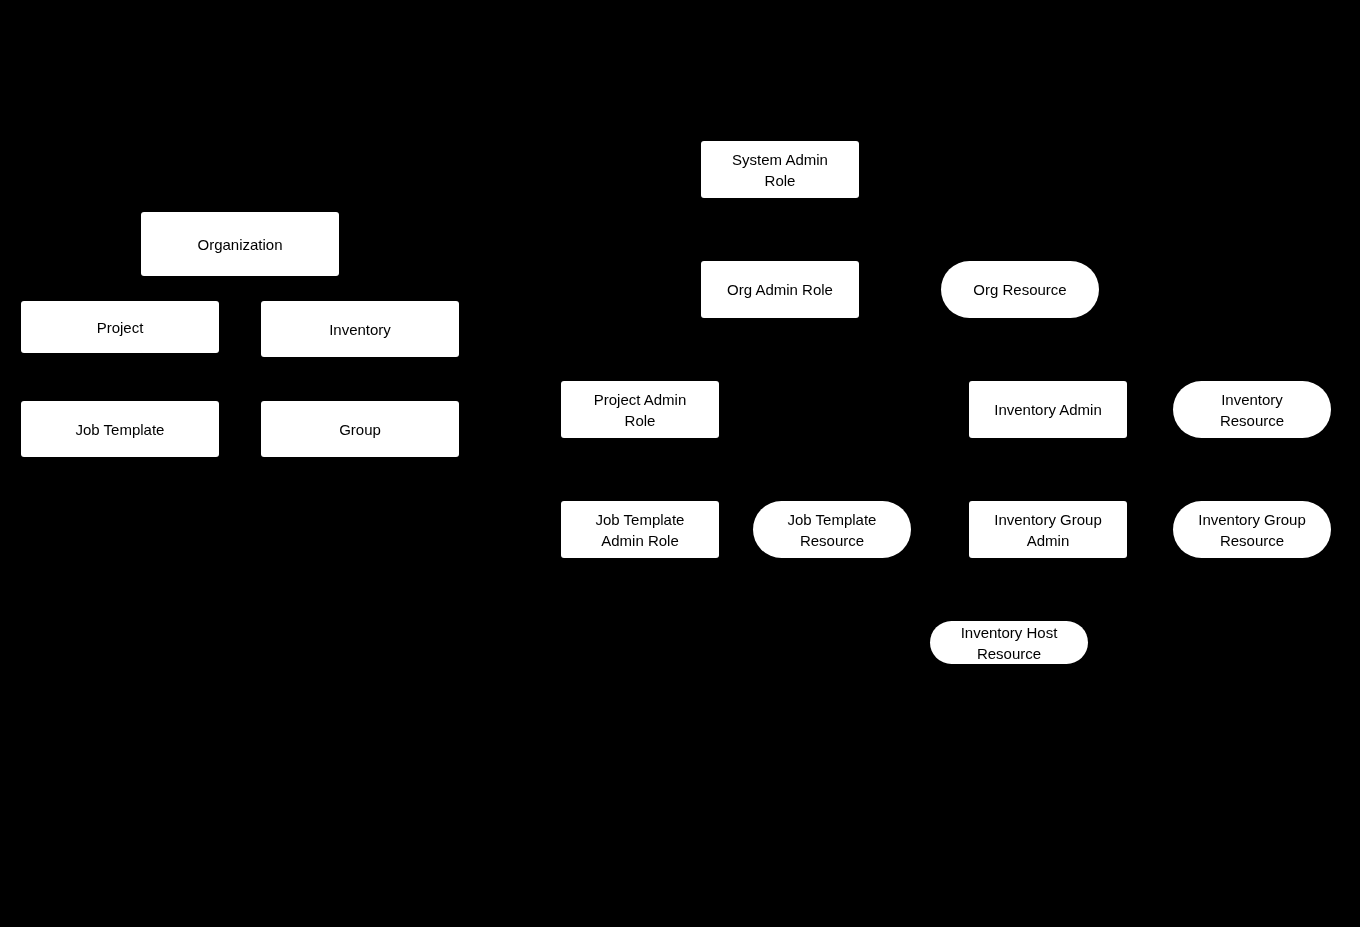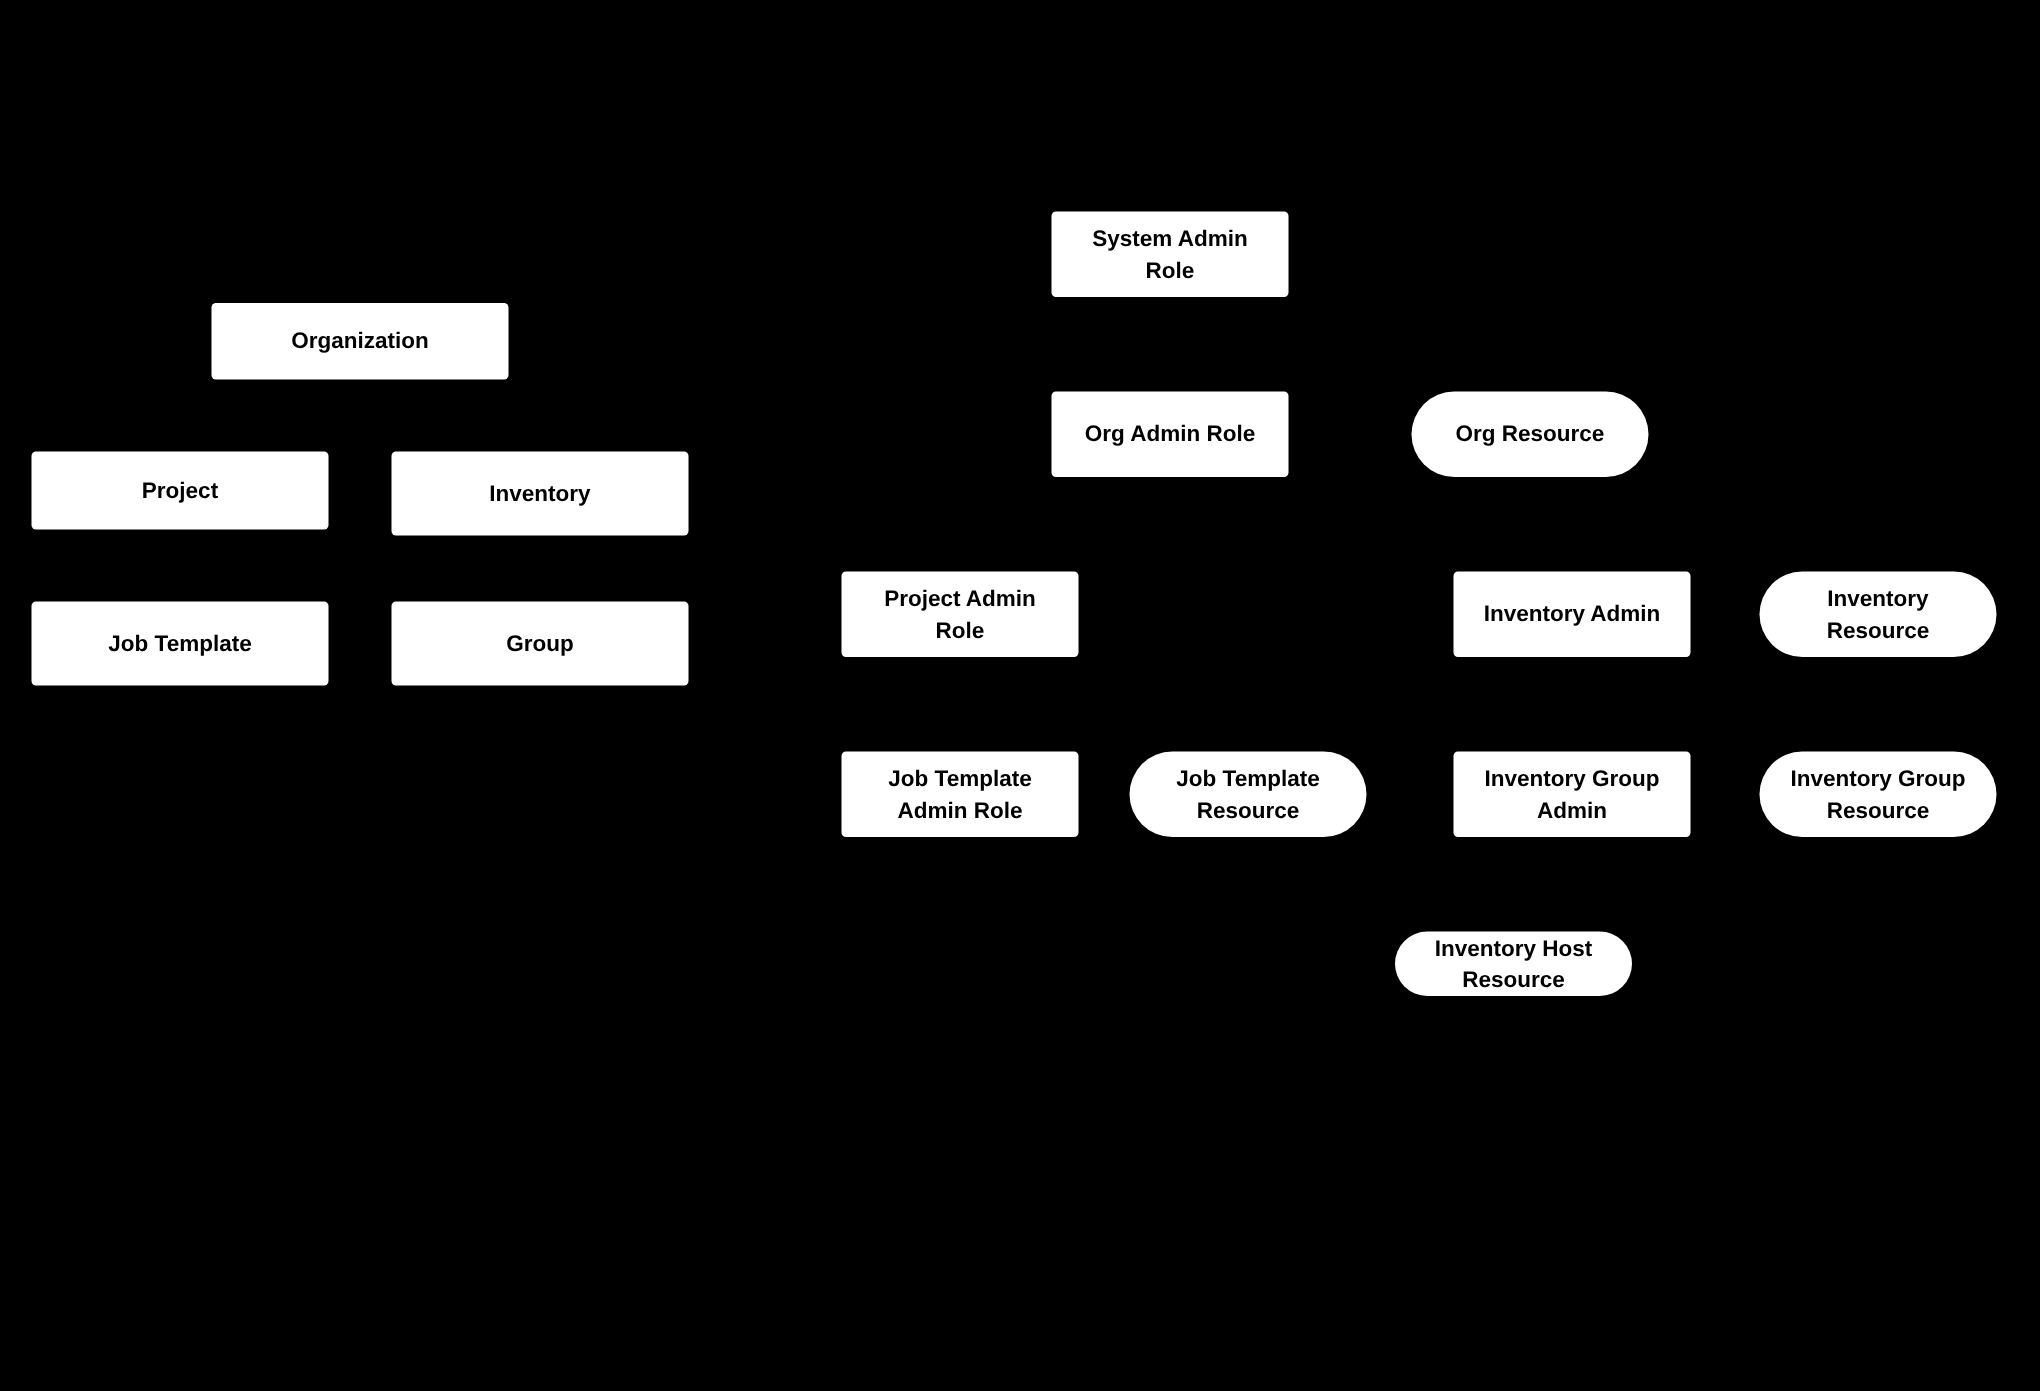--- a/index.html
+++ b/index.html
@@ -19,39 +19,38 @@
     position: absolute;
     background: #ffffff;
     color: #000000;
     display: flex;
     align-items: center;
     justify-content: center;
     text-align: center;
     font-size: 15px;
     line-height: 21px;
     box-sizing: border-box;
-    font-weight: bold;
   }
   .node .label {
     white-space: pre-line;
     padding: 0 6px;
   }
   .rect {
     border-radius: 3px;
   }
   .pill {
     border-radius: 999px;
   }
 </style>
 </head>
 <body>
 
 <div class="canvas">
 
-  <div class="node rect" style="left:141px; top:202px; width:198px; height:51px">
+  <div class="node rect" style="left:141px; top:212px; width:198px; height:64px">
     <span class="label">Organization</span>
   </div>
 
   <div class="node rect" style="left:21px; top:301px; width:198px; height:52px">
     <span class="label">Project</span>
   </div>
 
   <div class="node rect" style="left:261px; top:301px; width:198px; height:56px">
     <span class="label">Inventory</span>
   </div>

